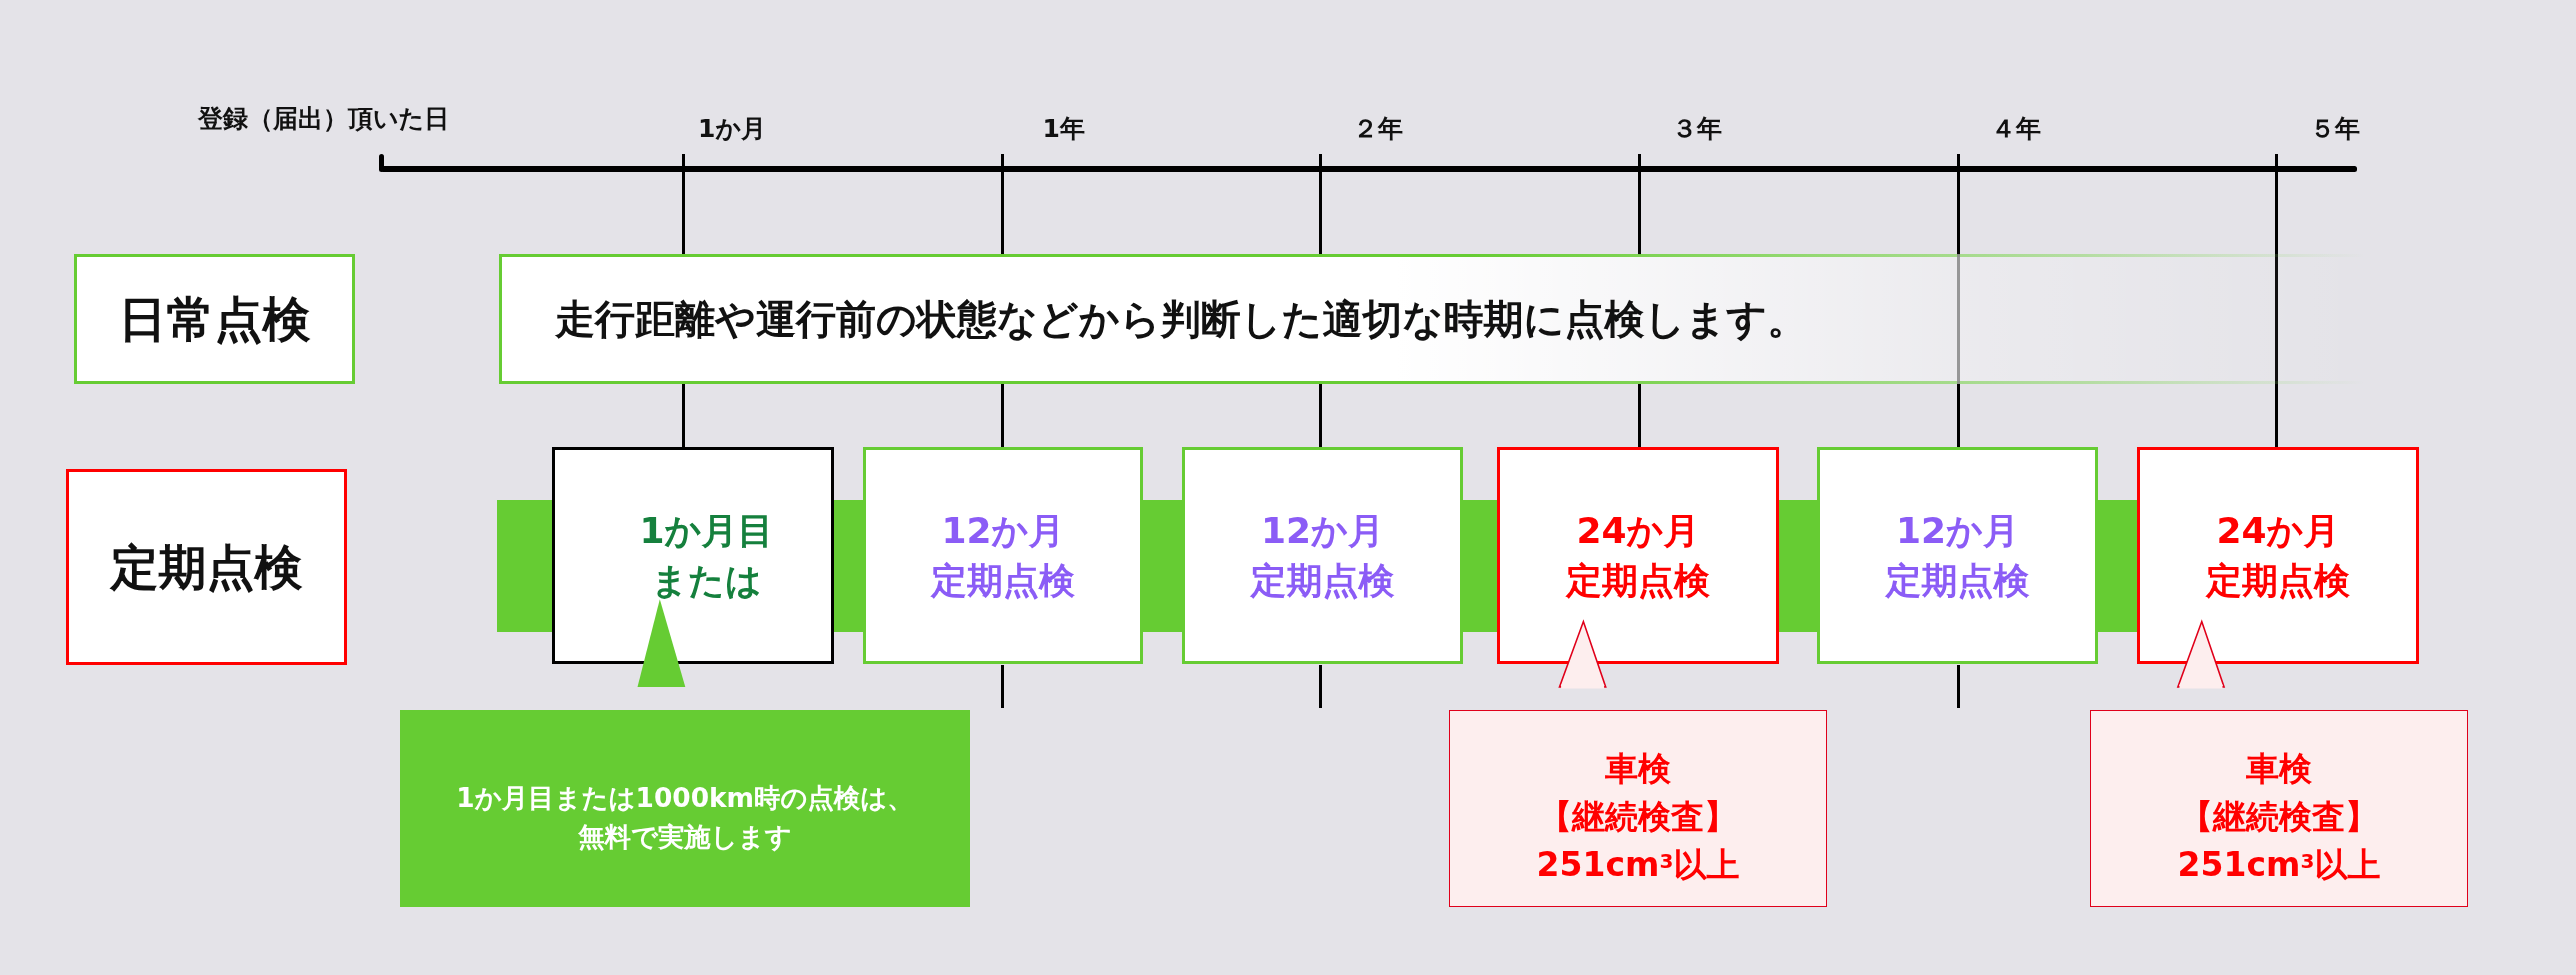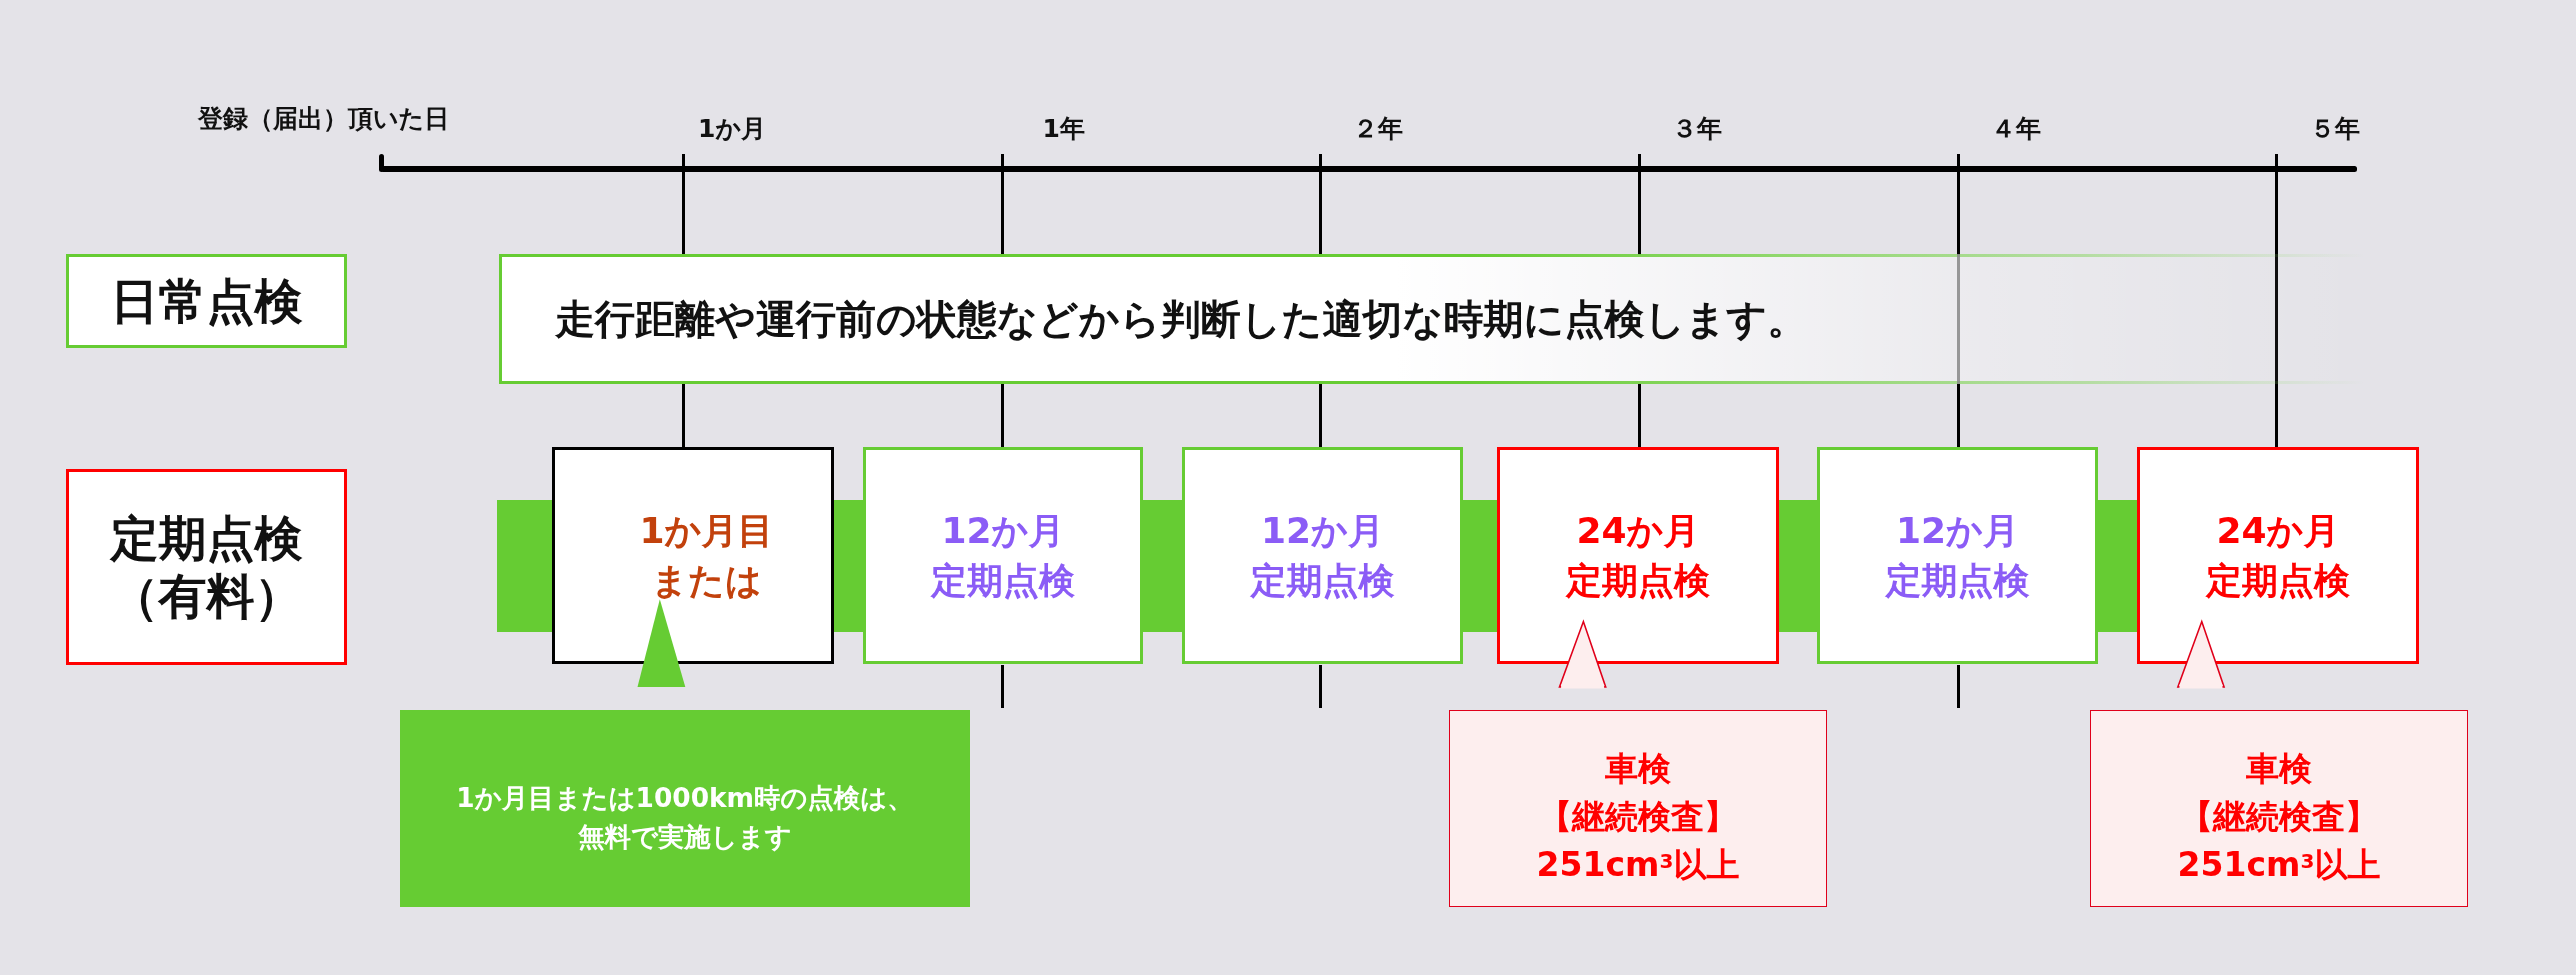--- a/index.html
+++ b/index.html
@@ -23,21 +23,21 @@
     background: linear-gradient(to right, #ffffff 0%, #ffffff 48%, rgba(255,255,255,0.25) 80%, rgba(255,255,255,0) 100%);
     border-left: 3.3px solid #66cc33; display: flex; align-items: center; padding-left: 53px; font-size: 40px; }
   .daily-box::before, .daily-box::after { content: ""; position: absolute; left: -3.3px; right: 0; height: 3.3px;
     background: linear-gradient(to right, #66cc33 0%, #66cc33 52%, rgba(102,204,51,0.4) 85%, rgba(102,204,51,0) 100%); }
   .daily-box::before { top: 0; }
   .daily-box::after { bottom: 0; }
 
   
   .band { position: absolute; left: 497px; top: 500px; width: 1651px; height: 132px; background: #66cc33; }
   .pbox { position: absolute; top: 447px; height: 217px; background: #fff; display: flex; flex-direction: column; align-items: center; justify-content: center; text-align: center; font-size: 36px; line-height: 50px; }
-  .pbox.black { border: 3.3px solid #000; color: #c2410c; padding-left: 27px; }
+  .pbox.black { border: 3.3px solid #000; color: #15803d; padding-left: 27px; }
   .pbox.green { border: 3.3px solid #66cc33; color: #8b5cf6; }
   .pbox.red { border: 3.3px solid #ff0000; color: #ff0000; }
 
   
   .callout-green { position: absolute; left: 400px; top: 710px; width: 570px; height: 197px; background: #66cc33; color: #fff; display: flex; align-items: center; justify-content: center; text-align: center; font-size: 26.4px; line-height: 39px; padding-top: 16.5px; }
   .callout-red { position: absolute; top: 710px; width: 378px; height: 197px; background: #fdeeee; border: 1.7px solid #e0001a; color: #ff0000; display: flex; align-items: center; justify-content: center; text-align: center; font-size: 33px; line-height: 48px; padding-top: 16.5px; }
   .callout-red sup { font-size: 20px; vertical-align: top; position: relative; top: -3.3px; }
   svg.pointer { position: absolute; overflow: visible; }
 </style>
 </head>
@@ -66,32 +66,31 @@
   <div class="tick" style="left:1001px;top:384px;height:64px"></div>
   <div class="tick" style="left:1319px;top:384px;height:64px"></div>
   <div class="tick" style="left:1638px;top:384px;height:64px"></div>
   <div class="tick" style="left:1957px;top:384px;height:64px"></div>
 
   <div class="tick" style="left:1001px;top:665px;height:43px"></div>
   <div class="tick" style="left:1319px;top:665px;height:43px"></div>
   <div class="tick" style="left:1957px;top:665px;height:43px"></div>
 </div>
 
-<div class="row-label green" style="left:66px;top:254px;width:281px;height:94px">
+<div class="row-label green" style="left:74px;top:254px;width:281px;height:130px">
   <span>日常点検</span>
 </div>
 <div class="daily-box">
   <span style="position:relative;z-index:1">走行距離や運行前の状態などから判断した適切な時期に点検します。</span>
 </div>
 
 <div class="tick" style="left:1957px;top:254px;height:130px;background:#888;opacity:0.85"></div>
 
 <div class="row-label red" style="left:66px;top:469px;width:281px;height:196px;flex-direction:column">
   <span>定期点検</span>
-  <span>（有料）</span>
 </div>
 
 <div class="band"></div>
 
 <div class="pbox black" style="left:552px;width:282px">
   <span>1か月目</span>
   <span>または</span>
 </div>
 <div class="pbox green" style="left:863px;width:280px">
   <span>12か月</span>

